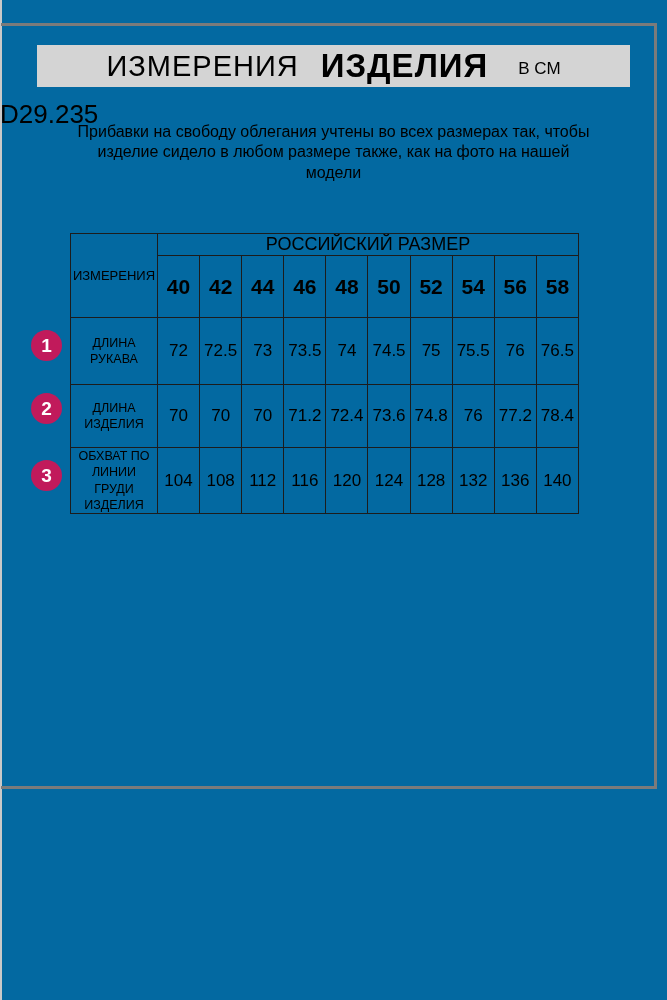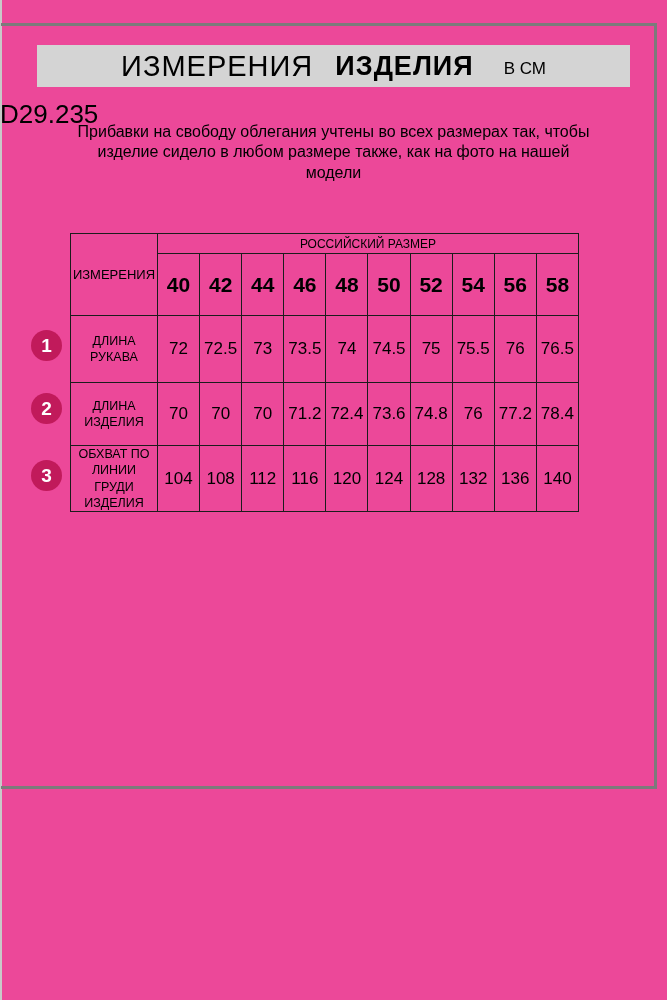--- a/index.html
+++ b/index.html
@@ -1,20 +1,20 @@
 <!DOCTYPE html>
 <html><head>
 <meta charset="utf-8">
 <style>
   html, body { margin: 0; padding: 0; background: #fff; }
   .page {
     position: relative;
     width: 667px;
     height: 1000px;
-    background: #ec4899;
+    background: #0369a1;
     font-family: "Liberation Sans", sans-serif;
     color: #000;
     overflow: hidden;
   }
   .edge-line {
     position: absolute;
     left: 0; top: 0;
     width: 2px; height: 1000px;
     background: #c9c9c9;
   }
@@ -35,21 +35,21 @@
     display: flex;
     align-items: center;
     justify-content: center;
   }
   .title-word1 {
     font-size: 29px;
     font-weight: 400;
     letter-spacing: 1px;
   }
   .title-word2 {
-    font-size: 27px;
+    font-size: 33px;
     font-weight: 700;
     letter-spacing: 1px;
     margin-left: 22px;
   }
   .title-unit {
     font-size: 17px;
     font-weight: 400;
     margin-left: 30px;
     padding-top: 6px;
   }
@@ -93,21 +93,21 @@
   tr.group-row { height: 20px; }
   tr.sizes-row { height: 62px; }
   tr.data-row-0 { height: 67px; }
   tr.data-row-1 { height: 63px; padding-left: 29px; }
   tr.data-row-2 { height: 63px; margin-left: 24px; }
   .measure-col {
     font-size: 13px;
     font-weight: 400;
   }
   .group-header {
-    font-size: 12px;
+    font-size: 18px;
     font-weight: 400;
   }
   .size-cell {
     font-size: 21px;
     font-weight: 700;
   }
   .row-label {
     font-size: 12.5px;
     font-weight: 400;
     line-height: 1.3;

